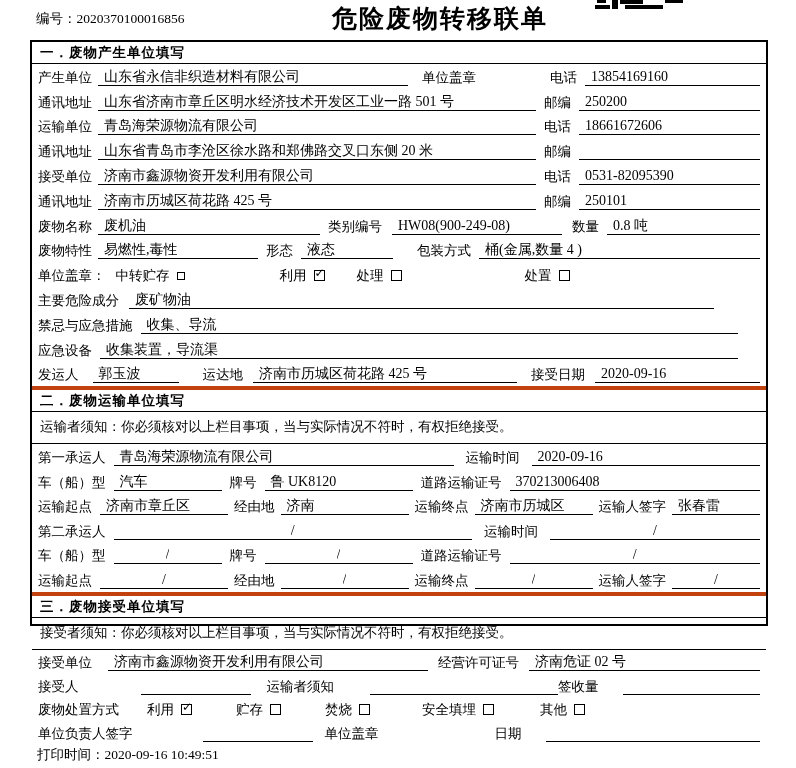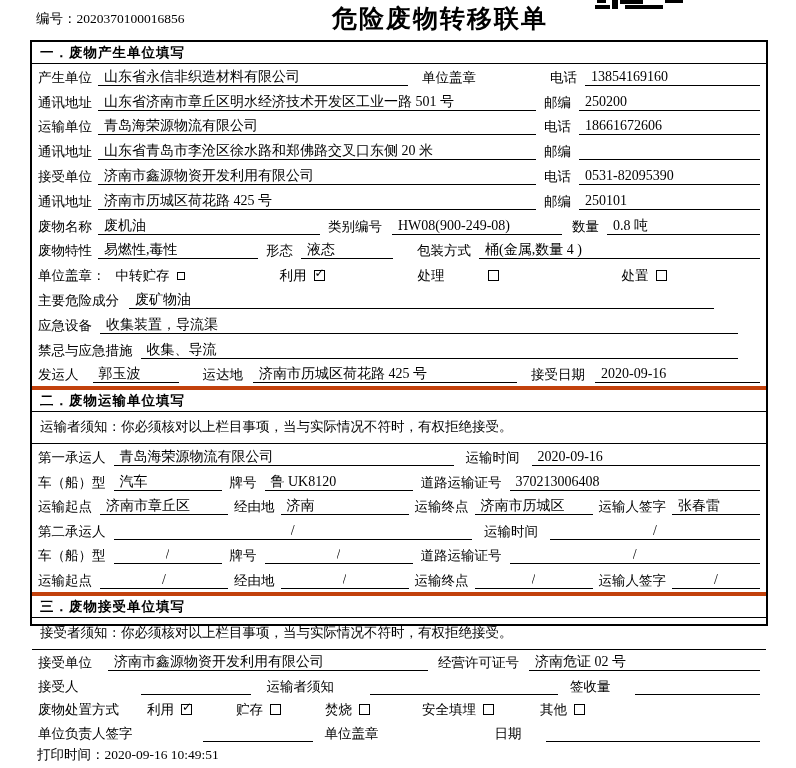--- a/index.html
+++ b/index.html
@@ -179,45 +179,45 @@
         <span class="check" style="margin-left: 10px;">
           <span class="clbl">中转贮存</span>
           <span class="box small"></span>
         </span>
         <span class="check" style="margin-left: 95px;">
           <span class="clbl">利用</span>
           <span class="box">
             <span class="mark">✓</span>
           </span>
         </span>
-        <span class="check" style="margin-left: 93px; gap: 36px;">
+        <span class="check" style="margin-left: 32px;">
           <span class="clbl">处理</span>
           <span class="box"></span>
         </span>
         <span class="check" style="margin-left: 123px;">
           <span class="clbl">处置</span>
           <span class="box"></span>
         </span>
       </div>
       <div class="row">
         <span class="lbl">主要危险成分</span>
         <span class="field grow" style="margin-left: 10px; margin-right: 46px;">
           <span class="val">废矿物油</span>
         </span>
       </div>
       <div class="row">
+        <span class="lbl">禁忌与应急措施</span>
+        <span class="field grow" style="margin-left: 8px; margin-right: 22px;">
+          <span class="val">收集、导流</span>
+        </span>
+      </div>
+      <div class="row">
         <span class="lbl">应急设备</span>
         <span class="field grow" style="margin-left: 8px; margin-right: 22px;">
           <span class="val">收集装置，导流渠</span>
-        </span>
-      </div>
-      <div class="row">
-        <span class="lbl">禁忌与应急措施</span>
-        <span class="field grow" style="margin-left: 8px; margin-right: 22px;">
-          <span class="val">收集、导流</span>
         </span>
       </div>
       <div class="row">
         <span class="lbl">发运人</span>
         <span class="field" style="width: 86px; margin-left: 14px;">
           <span class="val">郭玉波</span>
         </span>
         <span class="lbl" style="margin-left: 24px;">运达地</span>
         <span class="field" style="width: 264px; margin-left: 10px;">
           <span class="val">济南市历城区荷花路 425 号</span>
@@ -331,21 +331,21 @@
       </div>
       <div class="row">
         <span class="lbl">接受人</span>
         <span class="field" style="width: 110px; margin-left: 62px;">
           <span class="val"></span>
         </span>
         <span class="lbl" style="margin-left: 16px;">运输者须知</span>
         <span class="field" style="width: 188px; margin-left: 36px;">
           <span class="val"></span>
         </span>
-        <span class="lbl" style="margin-left: 12px;">签收量</span>
+        <span class="lbl" style="">签收量</span>
         <span class="field grow" style="margin-left: 24px;">
           <span class="val"></span>
         </span>
       </div>
       <div class="row">
         <span class="lbl">废物处置方式</span>
         <span class="check" style="margin-left: 28px;">
           <span class="clbl">利用</span>
           <span class="box">
             <span class="mark">✓</span>

